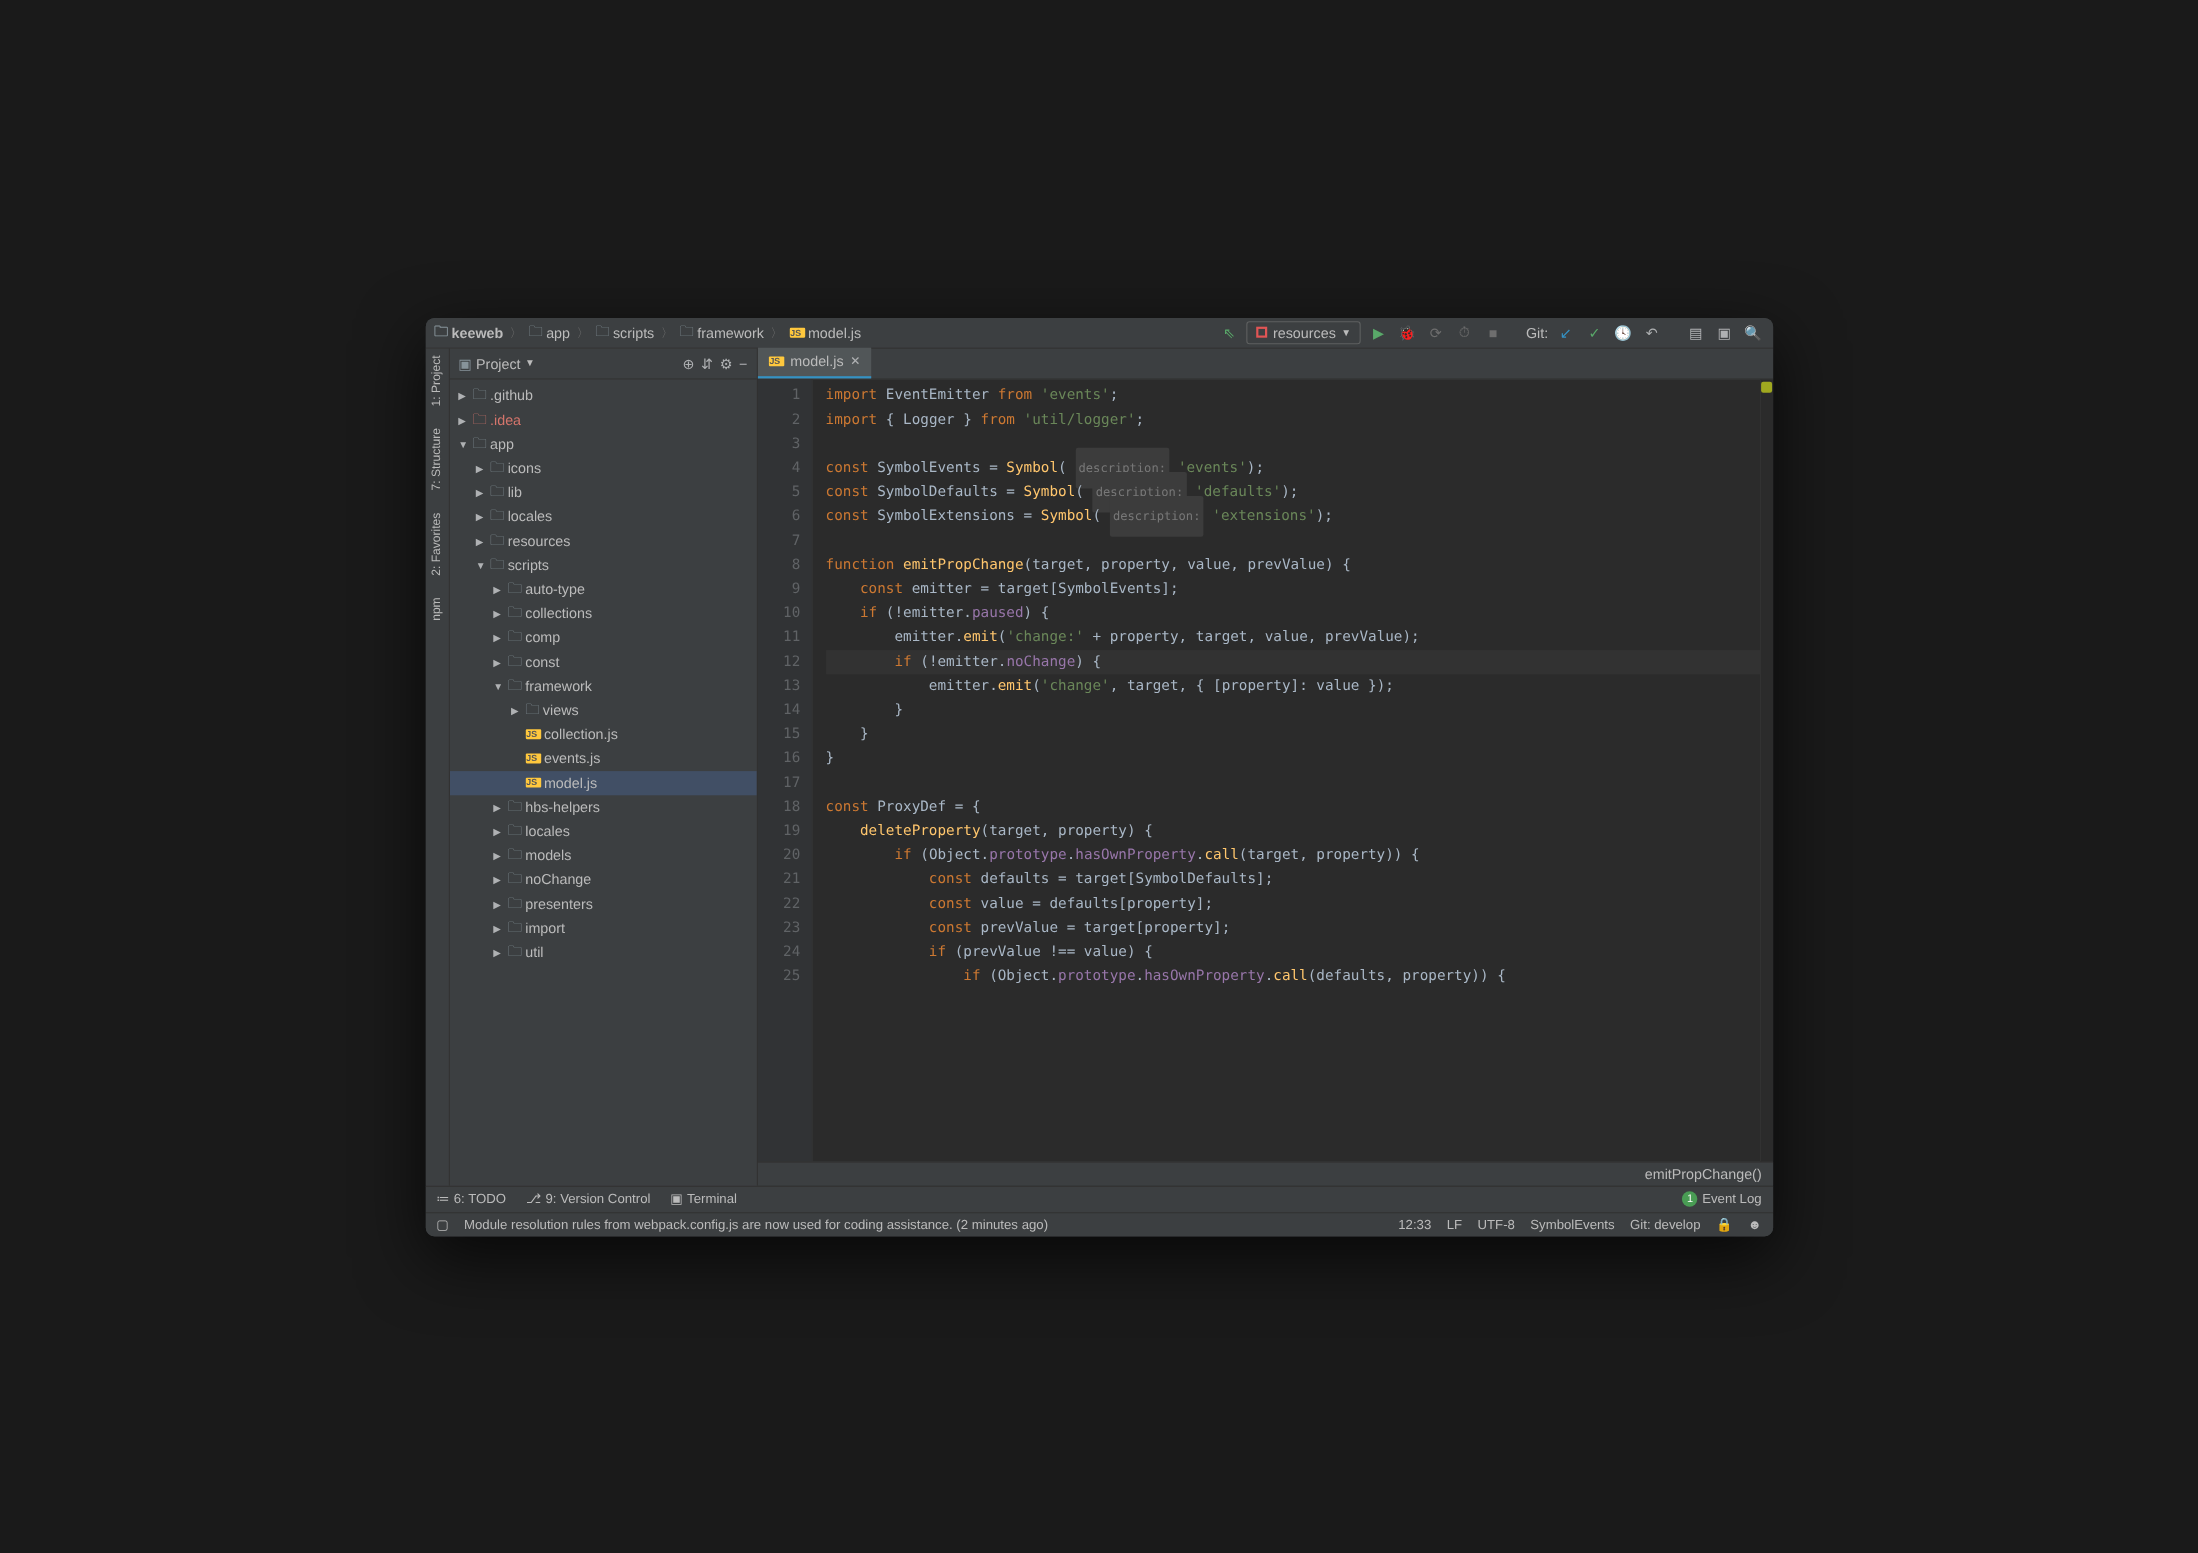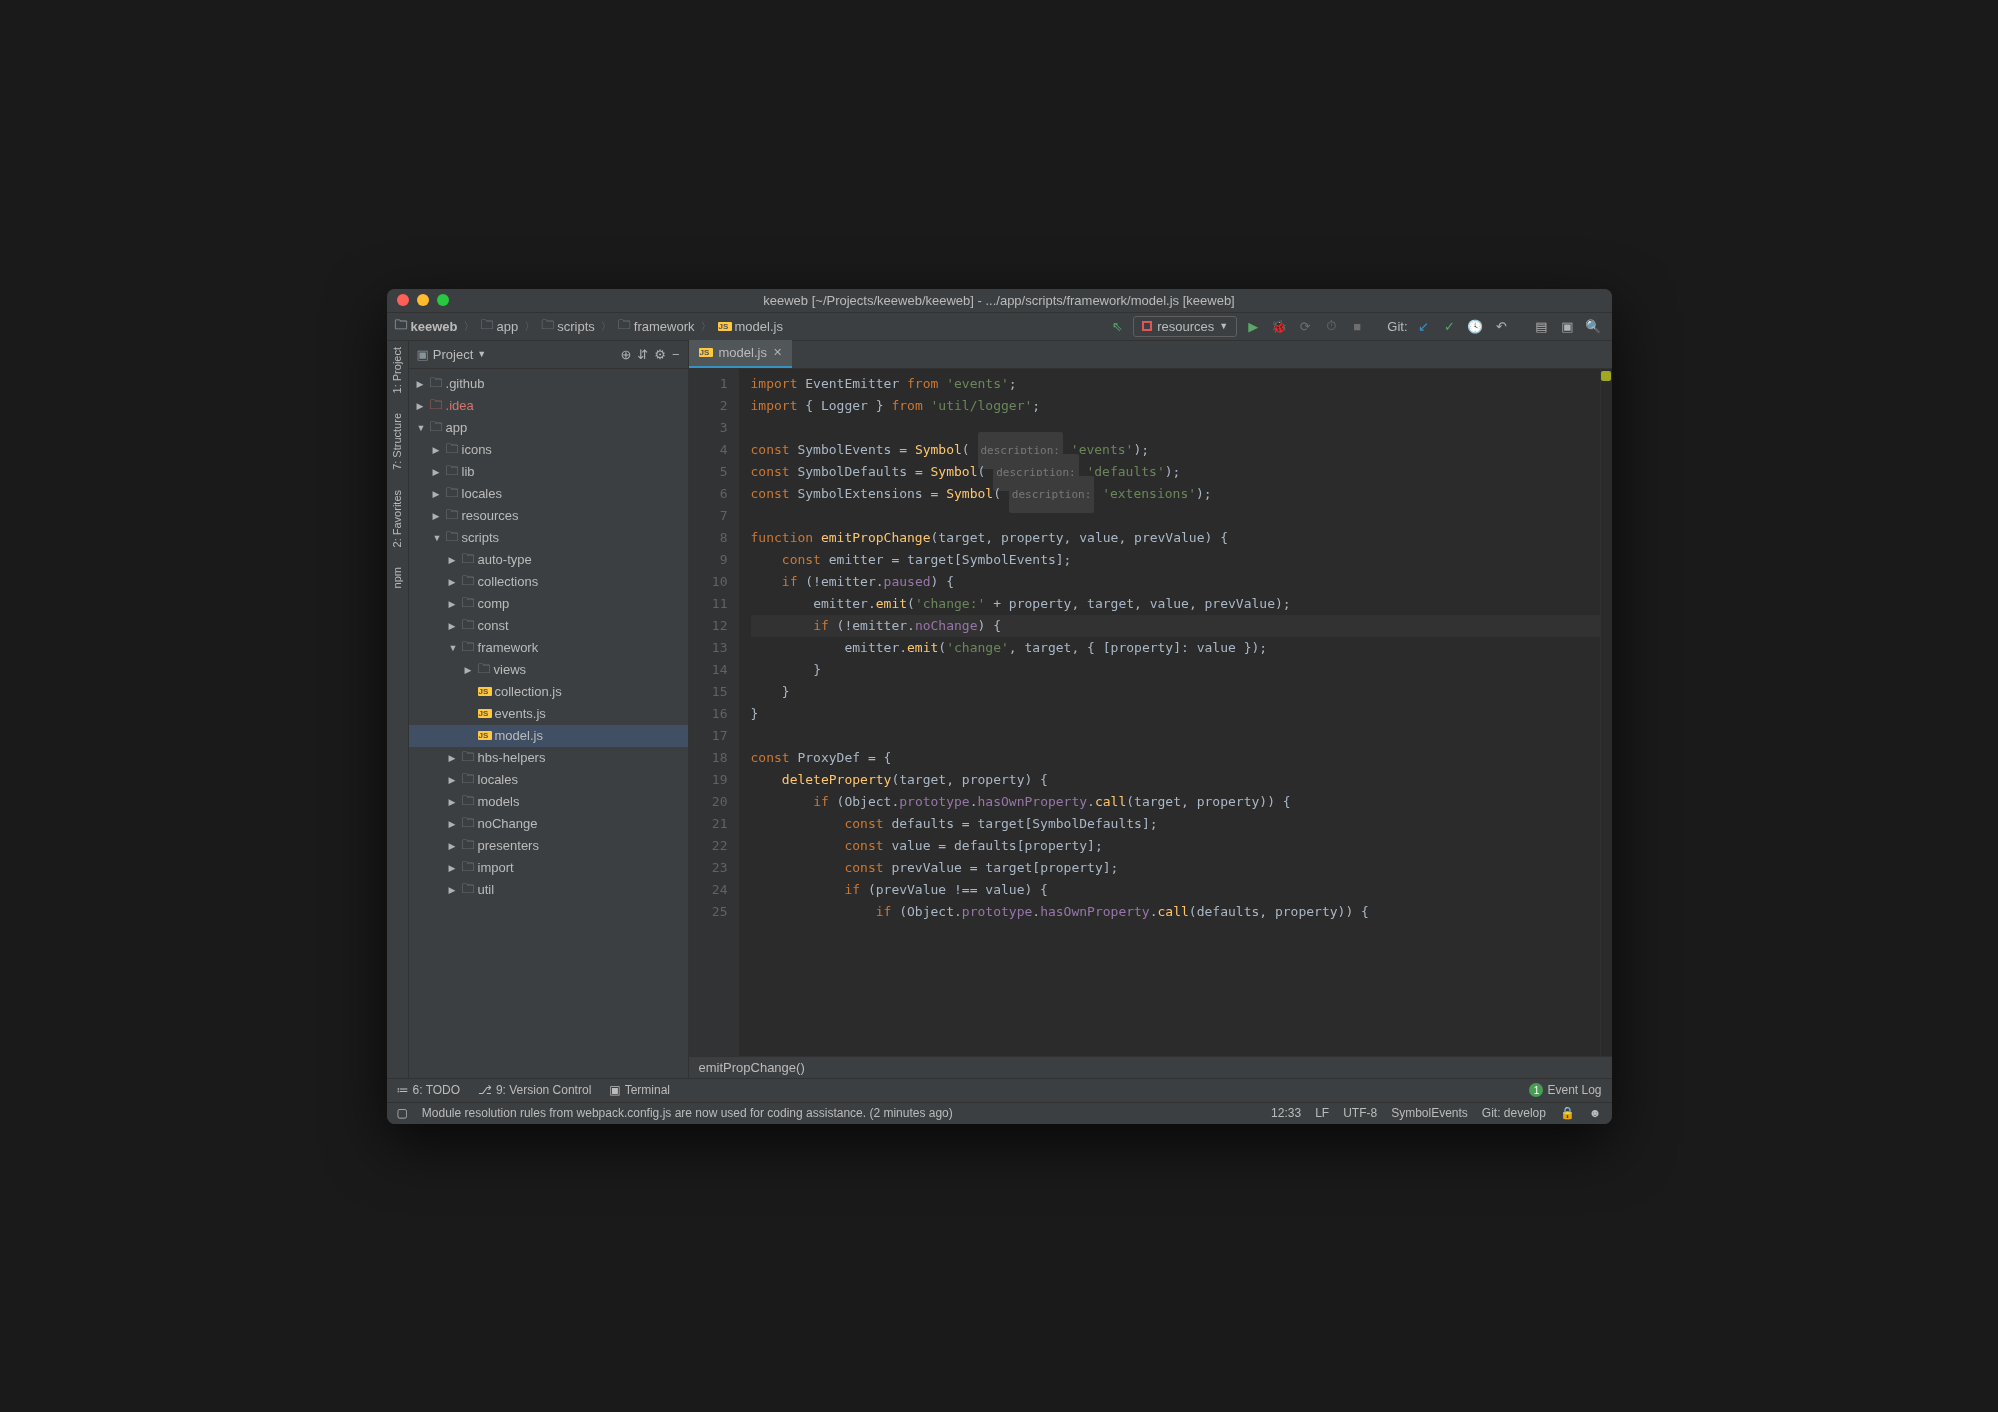--- a/index.html
+++ b/index.html
@@ -44,44 +44,36 @@
 .tabs { height:28px; background:#3c3f41; display:flex; align-items:flex-end; border-bottom:1px solid #323232; }
 .tab { height:28px; display:flex; align-items:center; gap:6px; padding:0 10px; background:#515658; border-bottom:2px solid #3592c4; color:#bbbbbb; }
 .tab .close{color:#afb1b3;cursor:pointer;font-size:11px;}
 .code { flex:1; display:flex; overflow:hidden; font-family:'Menlo','Monaco',monospace; font-size:13px; line-height:22px; }
 .gutter { width:50px; background:#313335; color:#606366; text-align:right; padding:4px 10px 4px 0; border-right:1px solid #323232; }
 .gutter div{height:22px;}
 .lines { flex:1; padding:4px 0 4px 12px; white-space:pre; overflow:auto; }
 .lines .row{height:22px;display:block;}
 .lines .row.hl{background:#323232;}
 .kw{color:#cc7832;} .fn{color:#ffc66d;} .str{color:#6a8759;} .id{color:#a9b7c6;} .op{color:#a9b7c6;} .prop{color:#9876aa;} .type{color:#a9b7c6;} .hint{color:#787878;background:#3c3c3c;padding:12px 3px;border-radius:2px;font-size:11px;} .imp{color:#cc7832;}
-.breadcrumb-bar{height:22px;background:#3c3f41;border-top:1px solid #323232;display:flex;align-items:center;padding:0 10px;color:#bbbbbb;}
+.breadcrumb-bar{height:22px;background:#3c3f41;border-top:1px solid #323232;display:flex;align-items:center;padding:0 10px;color:#bbbbbb;justify-content:flex-end;}
 .bottombar{height:24px;background:#3c3f41;border-top:1px solid #323232;display:flex;align-items:center;padding:0 10px;gap:18px;font-size:12px;}
 .bottombar .item{cursor:pointer;display:flex;align-items:center;gap:4px;}
 .bottombar .spacer{flex:1;}
 .eventlog-badge{background:#499c54;color:#fff;border-radius:50%;width:14px;height:14px;display:inline-flex;align-items:center;justify-content:center;font-size:10px;}
 .statusbar{height:22px;background:#3c3f41;border-top:1px solid #323232;display:flex;align-items:center;padding:0 10px;gap:14px;font-size:12px;color:#bbbbbb;}
 .statusbar .msg{flex:1;white-space:nowrap;overflow:hidden;text-overflow:ellipsis;}
 .right-strip{width:12px;background:#2b2b2b;border-left:1px solid #323232;position:relative;}
 .overview-sq{width:10px;height:10px;background:#a0a820;margin:2px auto;border-radius:2px;}
 .hammer{color:#59a869;}
 </style>
 </head>
 <body>
 
 <div class="window">
 
-  <div class="titlebar">
-    <div class="traffic">
-      <div class="traffic-dot red"></div>
-      <div class="traffic-dot yellow"></div>
-      <div class="traffic-dot green"></div>
-    </div>
-    <div class="title">keeweb [~/Projects/keeweb/keeweb] - .../app/scripts/framework/model.js [keeweb]</div>
-  </div>
 
   <div class="toolbar">
     <div class="breadcrumbs" id="breadcrumbs">
         <span class="crumb bold">
           <span class="folder-glyph">🗀</span>
           <span>keeweb</span>
         </span>
         <span class="chev">〉</span>
         <span class="crumb">
           <span class="folder-glyph">🗀</span>

